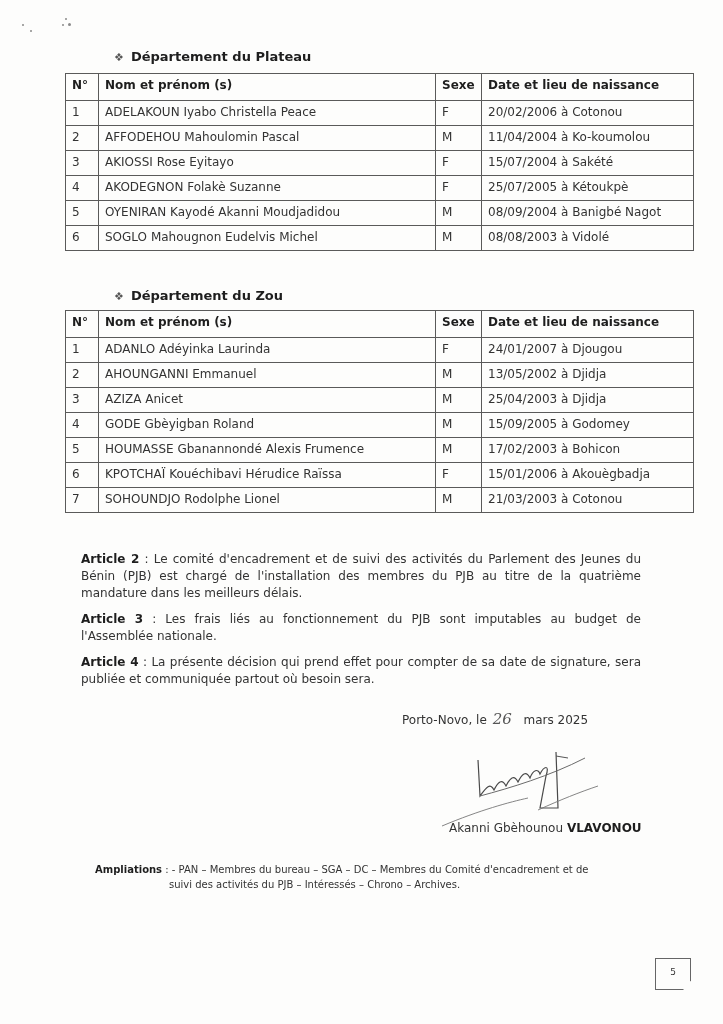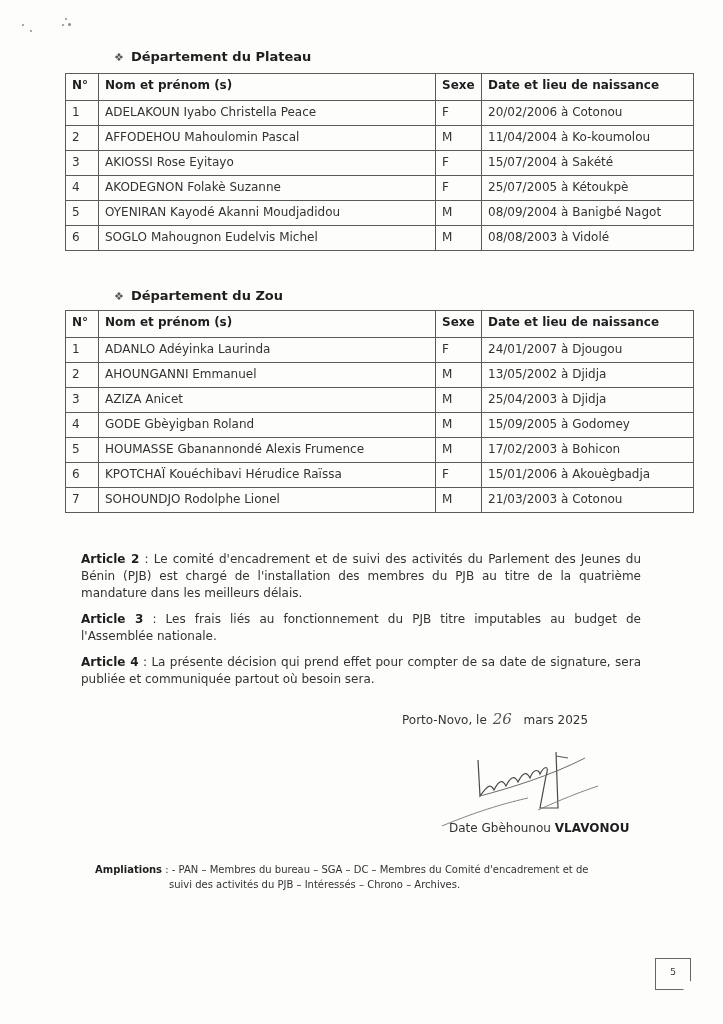--- a/index.html
+++ b/index.html
@@ -158,40 +158,40 @@
         <td class="num">7</td>
         <td class="name">SOHOUNDJO Rodolphe Lionel</td>
         <td class="sex">M</td>
         <td>21/03/2003 à Cotonou</td>
       </tr>
     </tbody>
 </table>
 
 <div class="articles">
   <p><b>Article 2</b><span> : Le comité d'encadrement et de suivi des activités du Parlement des Jeunes du Bénin (PJB) est chargé de l'installation des membres du PJB au titre de la quatrième mandature dans les meilleurs délais.</span></p>
-  <p><b>Article 3</b><span> : Les frais liés au fonctionnement du PJB titre imputables au budget de l'Assemblée nationale.</span></p>
+  <p><b>Article 3</b><span> : Les frais liés au fonctionnement du PJB sont imputables au budget de l'Assemblée nationale.</span></p>
   <p><b>Article 4</b><span> : La présente décision qui prend effet pour compter de sa date de signature, sera publiée et communiquée partout où besoin sera.</span></p>
 </div>
 
 <div class="place-date">
   <span>Porto-Novo, le</span>
   <span class="hand">26</span>
   <span>mars 2025</span>
 </div>
 
 <svg class="signature" viewBox="0 0 160 80">
   <path d="M38 12 L40 48 C46 40 50 34 54 42 C58 34 62 30 66 38 C70 30 74 26 78 34 C82 26 86 22 90 30 C93 22 98 20 100 26 C104 18 110 16 106 28 L100 60 L118 60 L116 4" fill="none" stroke="#4a4a4a" stroke-width="1.2"></path>
   <path d="M40 48 C70 40 110 28 145 10" fill="none" stroke="#6a6a6a" stroke-width="1"></path>
   <path d="M2 78 C40 62 70 54 88 50" fill="none" stroke="#777" stroke-width="0.9"></path>
   <path d="M98 62 C120 52 140 44 158 38" fill="none" stroke="#777" stroke-width="0.9"></path>
   <path d="M116 8 L128 10" fill="none" stroke="#555" stroke-width="1"></path>
 </svg>
 
 <div class="signatory">
-  <span>Date Gbèhounou</span>
+  <span>Akanni Gbèhounou</span>
   <b>VLAVONOU</b>
 </div>
 
 <div class="ampliations">
   <b>Ampliations</b><span> : - PAN – Membres du bureau – SGA – DC – Membres du Comité d'encadrement et de</span>
   <span class="indent">suivi des activités du PJB – Intéressés – Chrono – Archives.</span>
 </div>
 
 <div class="page-num">5</div>
 

